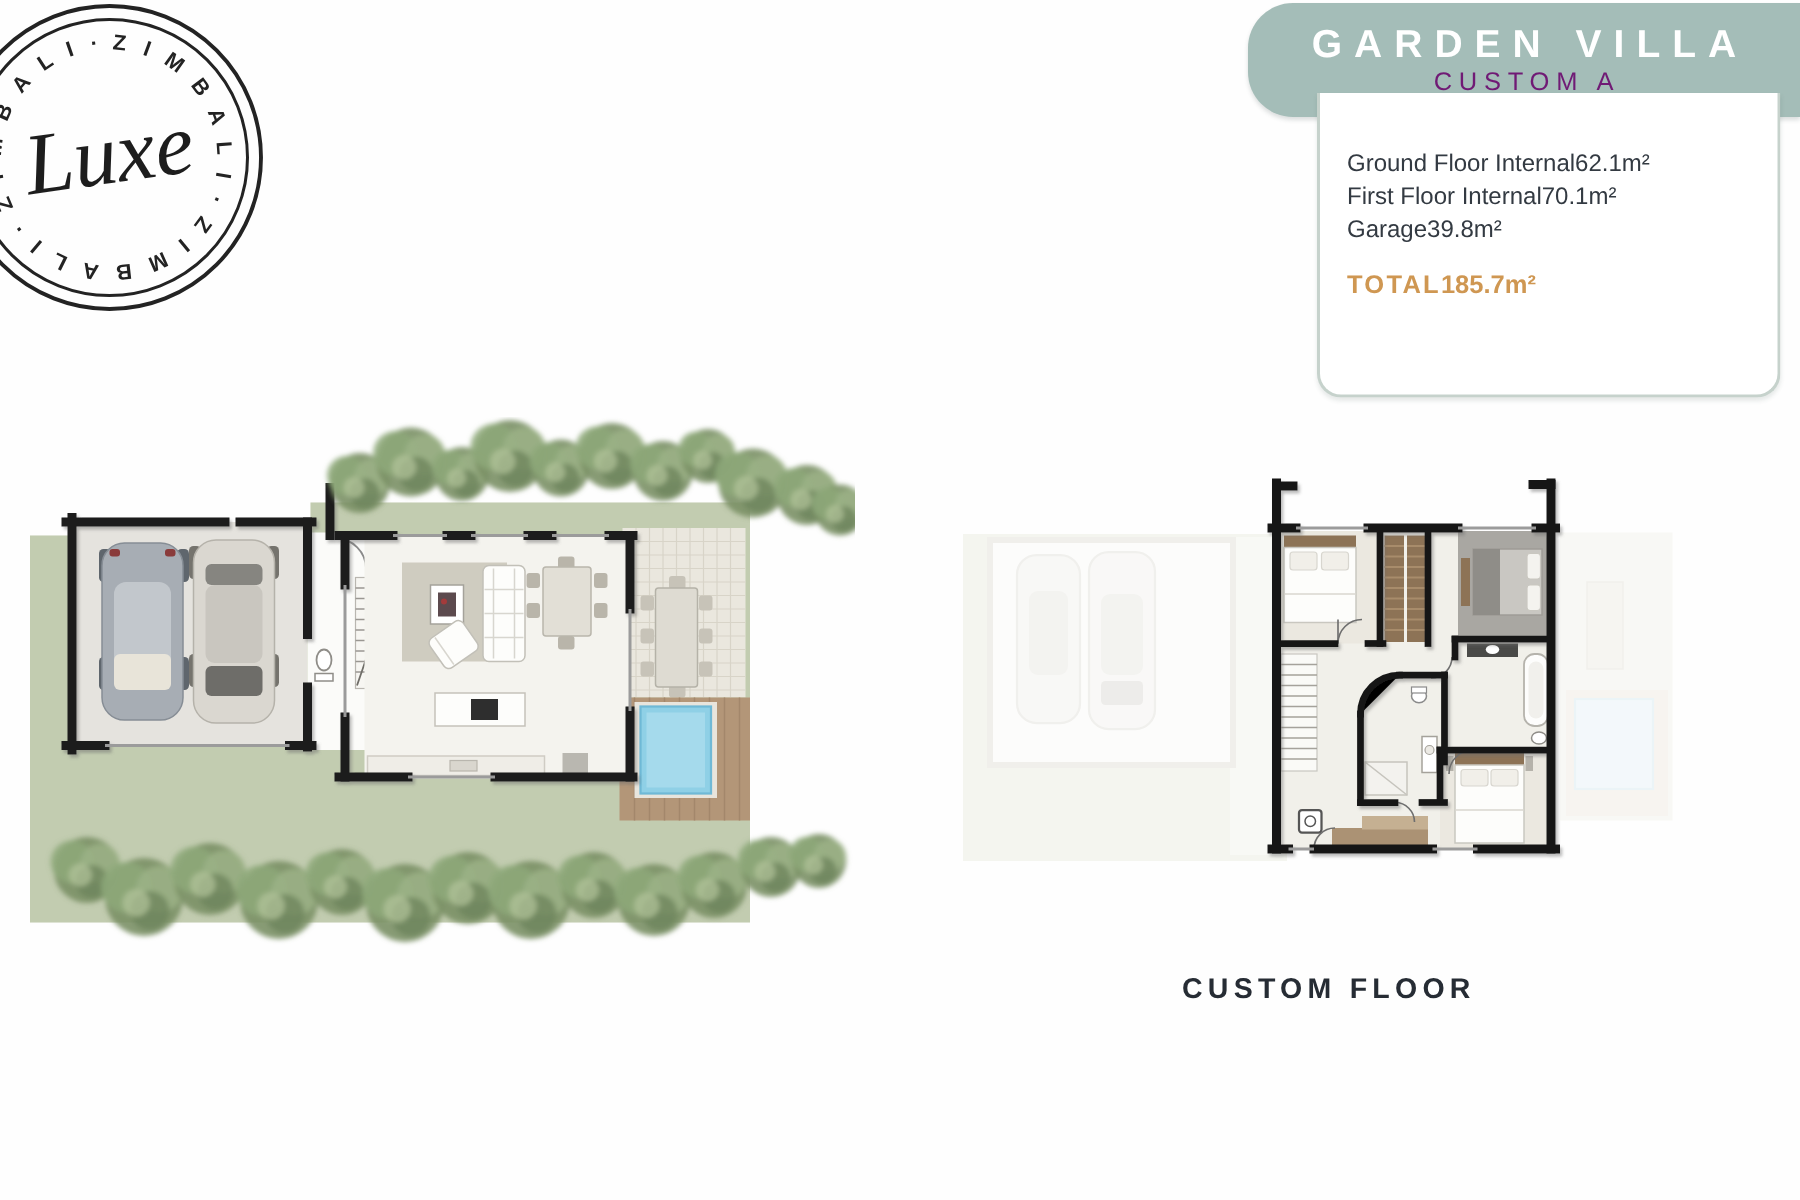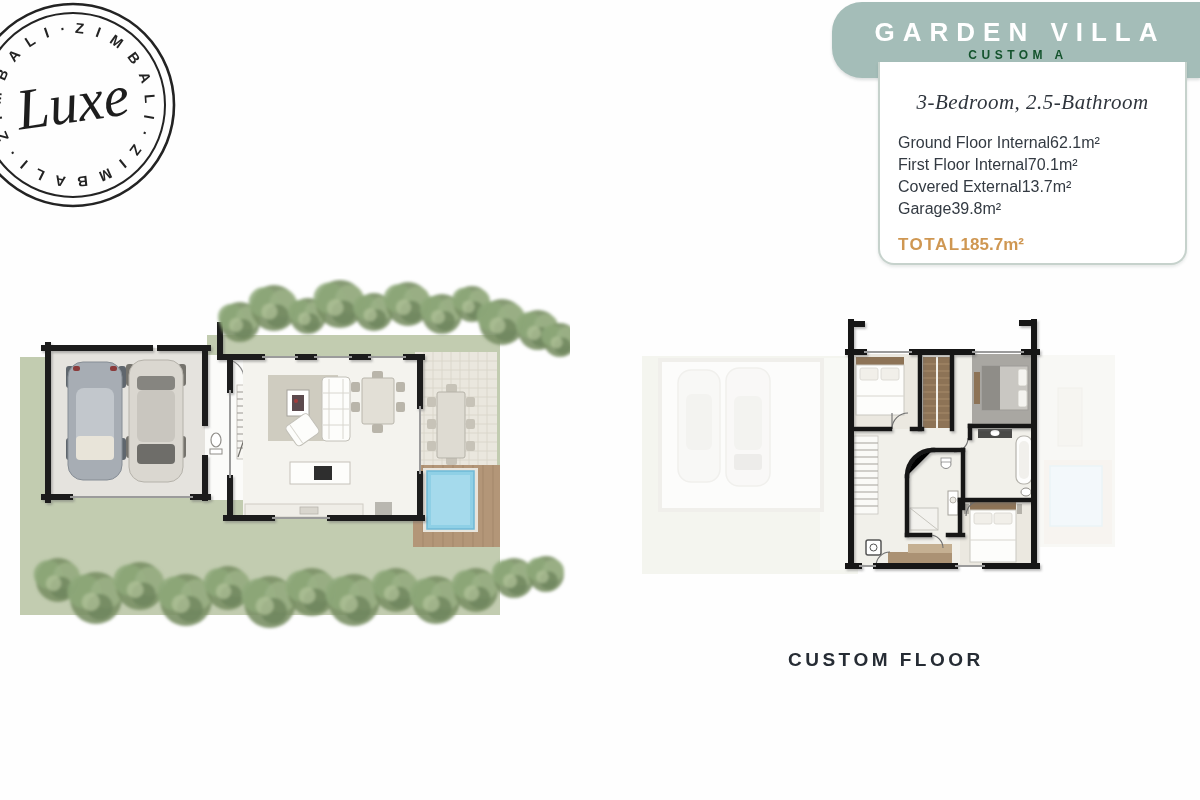--- a/index.html
+++ b/index.html
@@ -15,21 +15,21 @@
     position:absolute; left:832px; top:2px; width:368px; height:76px;
     background:#a4bdb8; border-radius:30px 0 0 30px;
     display:flex; flex-direction:column; align-items:center; justify-content:center;
     box-shadow:0 2px 3px rgba(60,80,75,.18);
   }
   .band .title {
     color:#ffffff; font-size:26px; font-weight:bold; letter-spacing:8px;
     line-height:26px; white-space:nowrap; text-indent:8px;
   }
   .band .subtitle {
-    color:#14532d; font-size:12px; font-weight:bold; letter-spacing:4.5px;
+    color:#701a75; font-size:17px; font-weight:normal; letter-spacing:4.5px;
     margin-top:3px; text-indent:4px;
   }
   
   .spec-card {
     position:absolute; left:878px; top:62px; width:309px; height:203px;
     background:#ffffff; border:2px solid #c6d2cc; border-top:none;
     border-radius:0 0 16px 16px; padding:20px 18px 12px 18px;
     box-shadow:0 2px 3px rgba(60,80,75,.12);
   }
   .spec-headline {
@@ -74,33 +74,28 @@
     </text>
     <text x="111" y="128" text-anchor="middle" font-family="Liberation Serif, serif" font-style="italic" font-size="58" fill="#1d1d1d" transform="rotate(-8 111 111)">Luxe</text>
   </svg>
 
   <div class="band">
     <div class="title">GARDEN VILLA</div>
     <div class="subtitle">CUSTOM A</div>
   </div>
 
   <div class="spec-card">
-    <div class="spec-headline">3-Bedroom, 2.5-Bathroom</div>
     <div class="spec-rows">
       <div class="spec-row">
         <span>Ground Floor Internal</span>
         <span>62.1m²</span>
       </div>
       <div class="spec-row">
         <span>First Floor Internal</span>
         <span>70.1m²</span>
-      </div>
-      <div class="spec-row">
-        <span>Covered External</span>
-        <span>13.7m²</span>
       </div>
       <div class="spec-row">
         <span>Garage</span>
         <span>39.8m²</span>
       </div>
     </div>
     <div class="total-row">
       <span class="t-label">TOTAL</span>
       <span>185.7m²</span>
     </div>

